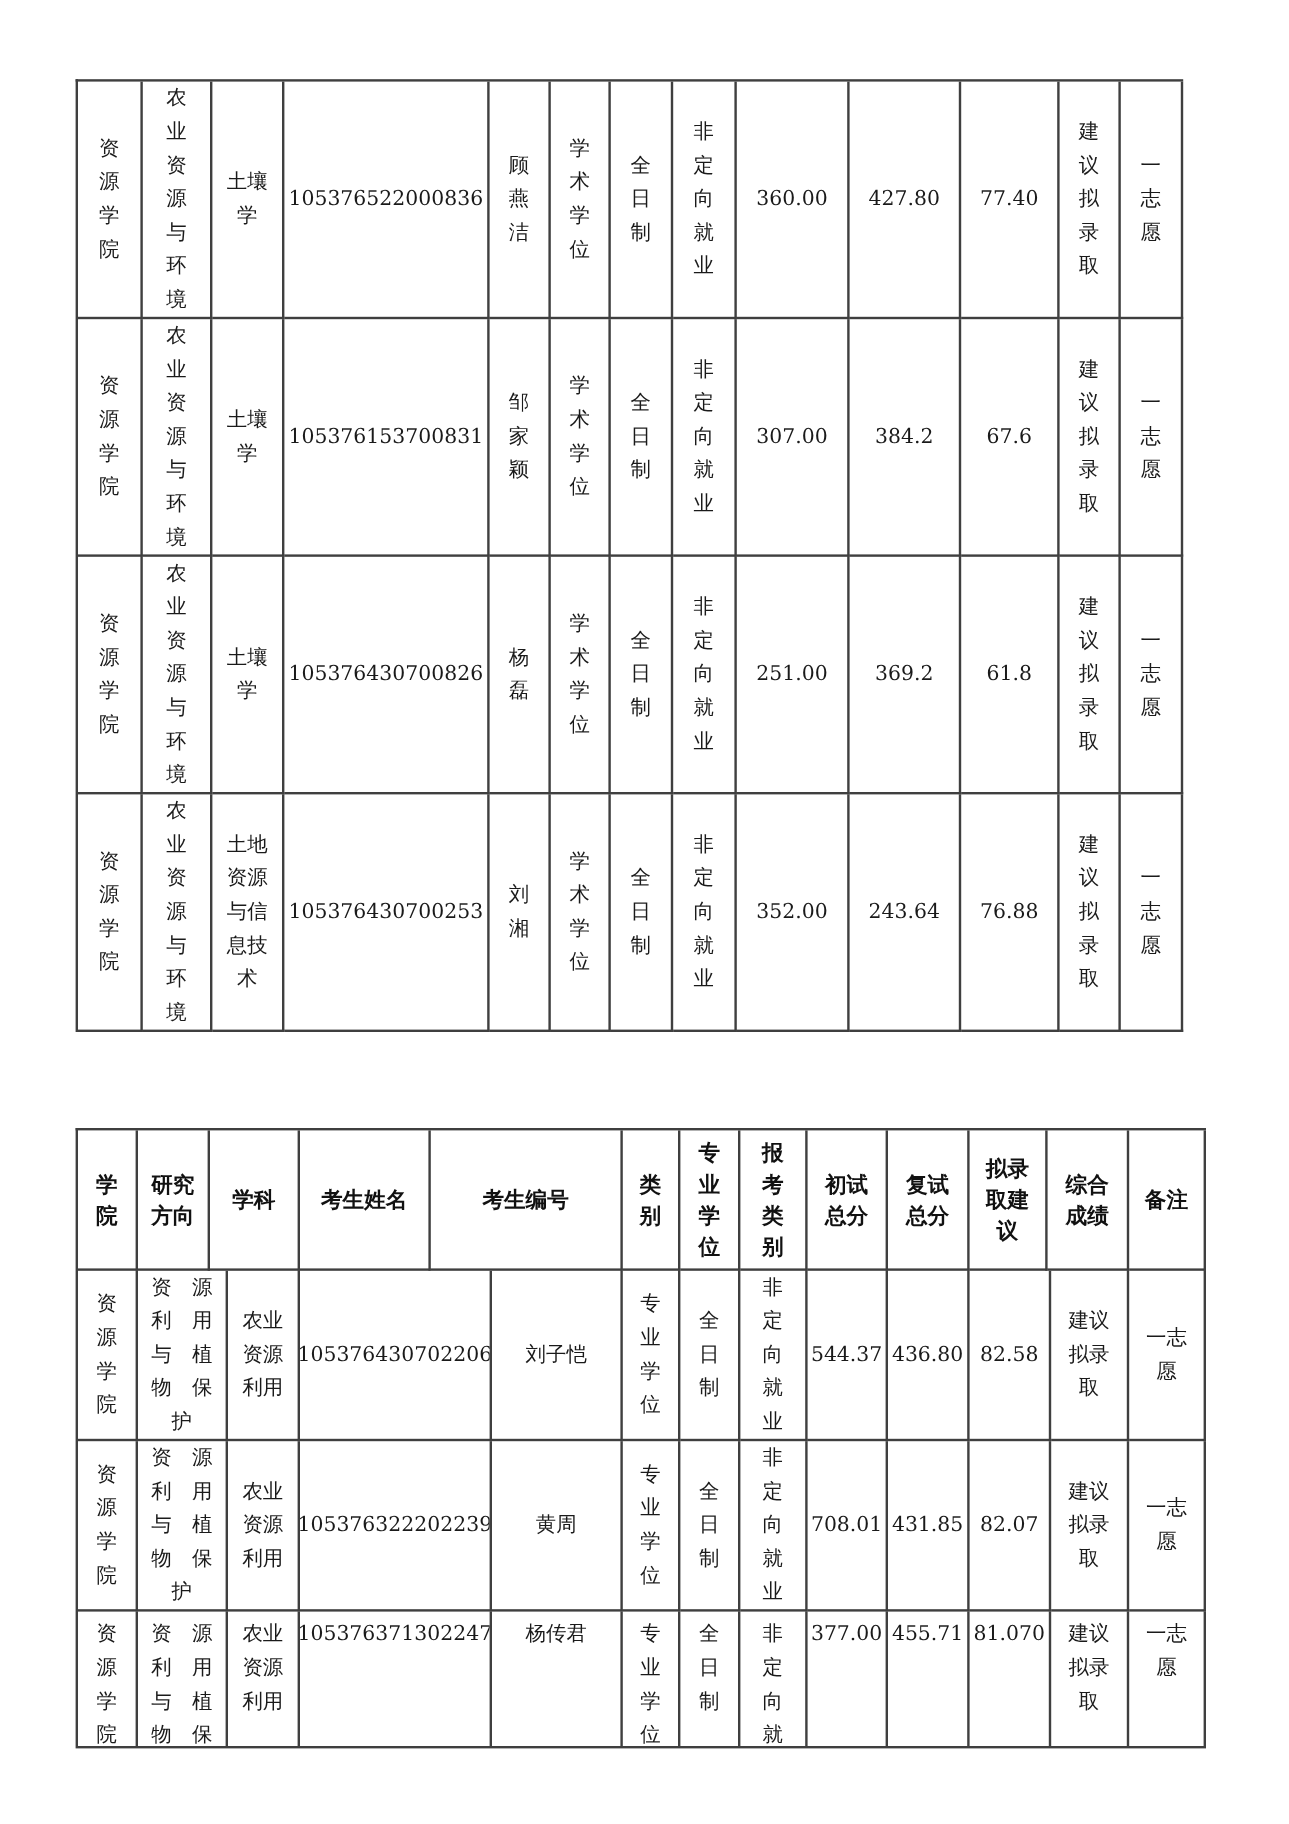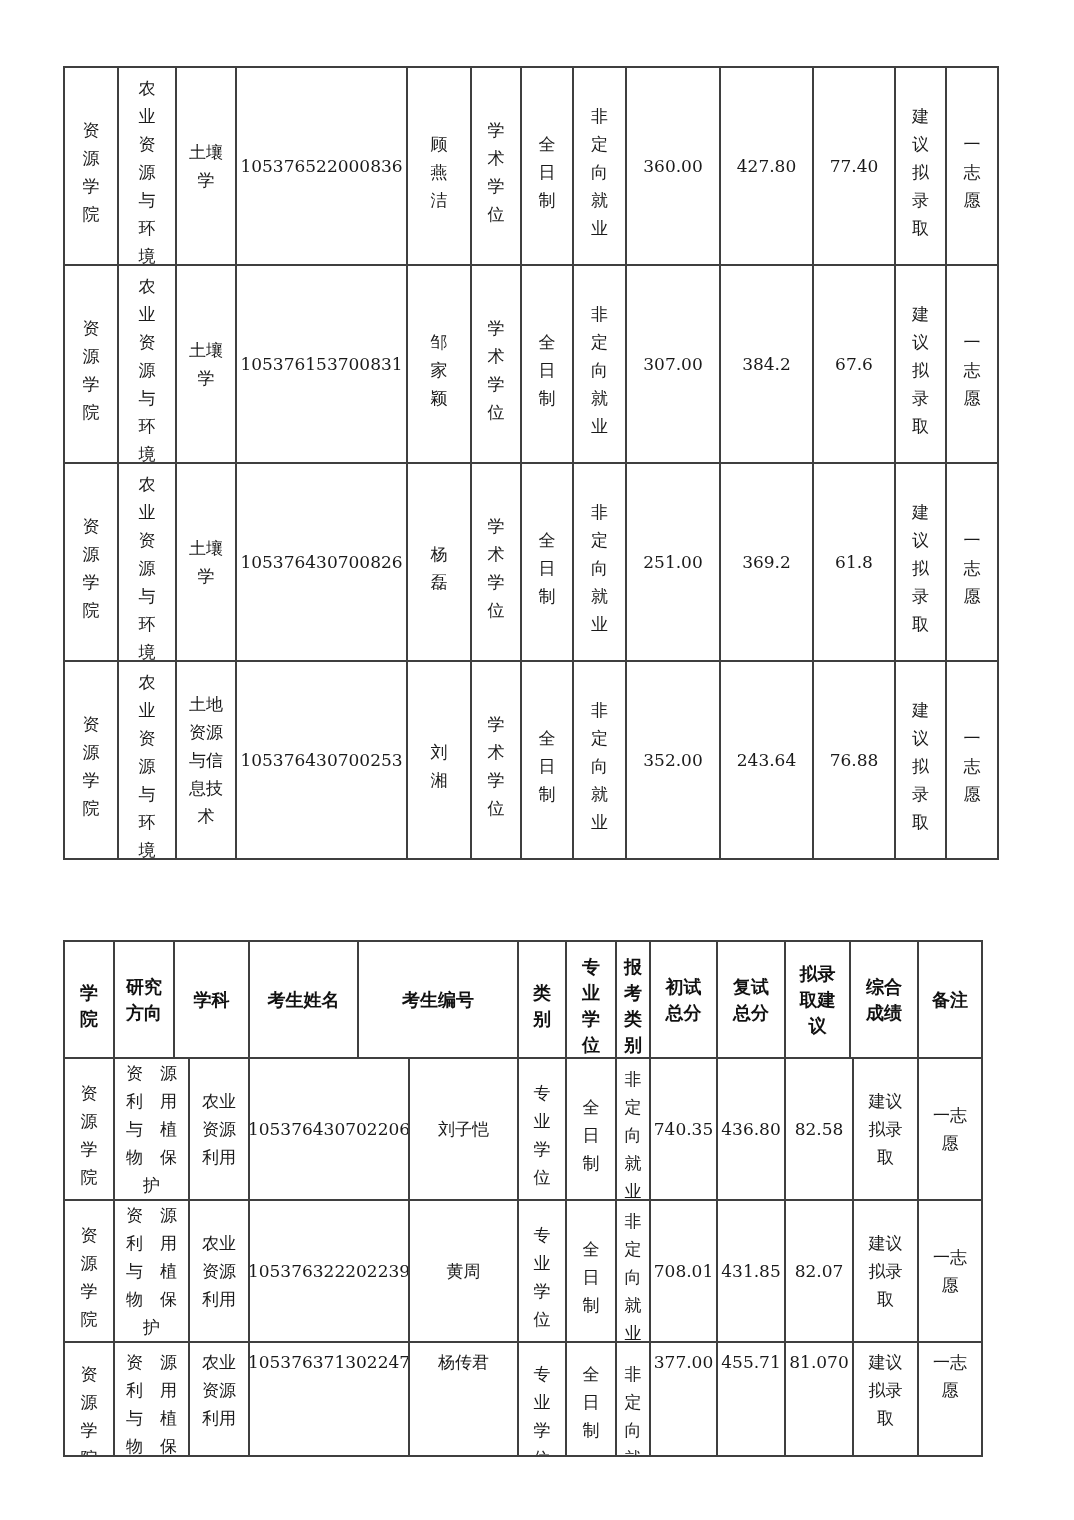--- a/index.html
+++ b/index.html
@@ -9,36 +9,36 @@
   }
   .tbl{position:absolute;display:flex;flex-direction:column;
     border-top:2px solid #3f3f3f;border-left:2px solid #3f3f3f;box-sizing:border-box;background:#fff;}
   .row{display:flex;}
   .cell{box-sizing:border-box;border-right:2px solid #3f3f3f;border-bottom:2px solid #3f3f3f;
     display:flex;align-items:center;justify-content:center;text-align:center;
     font-size:17px;line-height:28px;overflow:hidden;}
   
   #t1{left:63px;top:66px;}
   #t1 .cell{height:198px;}
-  .c1{width:54px}.c2{width:58px}.c3{width:60px}.c4{width:171px}.c5{width:64px}
+  .c1{width:54px}.c2{width:58px}.c3{width:60px}.c4{width:171px}.c5{width:51px}
   .c6{width:50px}.c7{width:52px}.c8{width:53px}.c9{width:94px}.c10{width:93px}
   .c11{width:82px}.c12{width:51px}.c13{width:52px}
   
   #t2{left:63px;top:940px;}
   #t2 .hrow .cell{height:117px;font-family:"Liberation Sans", sans-serif;font-weight:bold;
     font-size:18px;line-height:26px;color:#111;}
   #t2 .brow .cell{height:142px;}
   .d1{width:50px}.d2{width:75px}.d3{width:60px}.d4{width:160px}.d5{width:109px}
-  .d6{width:48px}.d7{width:50px}.d8{width:34px}.d9{width:67px}.d10{width:68px}
+  .d6{width:48px}.d7{width:50px}.d8{width:56px}.d9{width:67px}.d10{width:68px}
   .d11{width:68px}.d12{width:65px}.d13{width:64px}
   
   .clip{height:114px;overflow:hidden;border-bottom:2px solid #3f3f3f;box-sizing:border-box;}
   .clip .cell{align-items:flex-start;padding-top:5px;border-bottom:none;}
   
-  .w1{display:inline-block;width:1.12em;word-break:break-all;margin-top:12px;}
+  .w1{display:inline-block;width:1.12em;word-break:break-all;}
   .w2{display:inline-block;width:2.12em;word-break:break-all;}
   .wj{display:inline-block;width:68px;letter-spacing:17px;margin-right:-17px;
       word-break:break-all;text-align:center;}
   .num{white-space:nowrap;}
 </style>
 </head>
 <body>
 
 <div id="t1" class="tbl">
 
@@ -230,21 +230,21 @@
     <div class="cell d5 num">刘子恺</div>
     <div class="cell d6">
         <span class="w1">专业学位</span>
       </div>
     <div class="cell d7">
         <span class="w1">全日制</span>
       </div>
     <div class="cell d8">
         <span class="w1">非定向就业</span>
       </div>
-    <div class="cell d9 num">740.35</div>
+    <div class="cell d9 num">544.37</div>
     <div class="cell d10 num">436.80</div>
     <div class="cell d11 num">82.58</div>
     <div class="cell d12">
         <span class="w2">建议拟录取</span>
       </div>
     <div class="cell d13">
         <span class="w2">一志愿</span>
       </div>
   </div>
 

